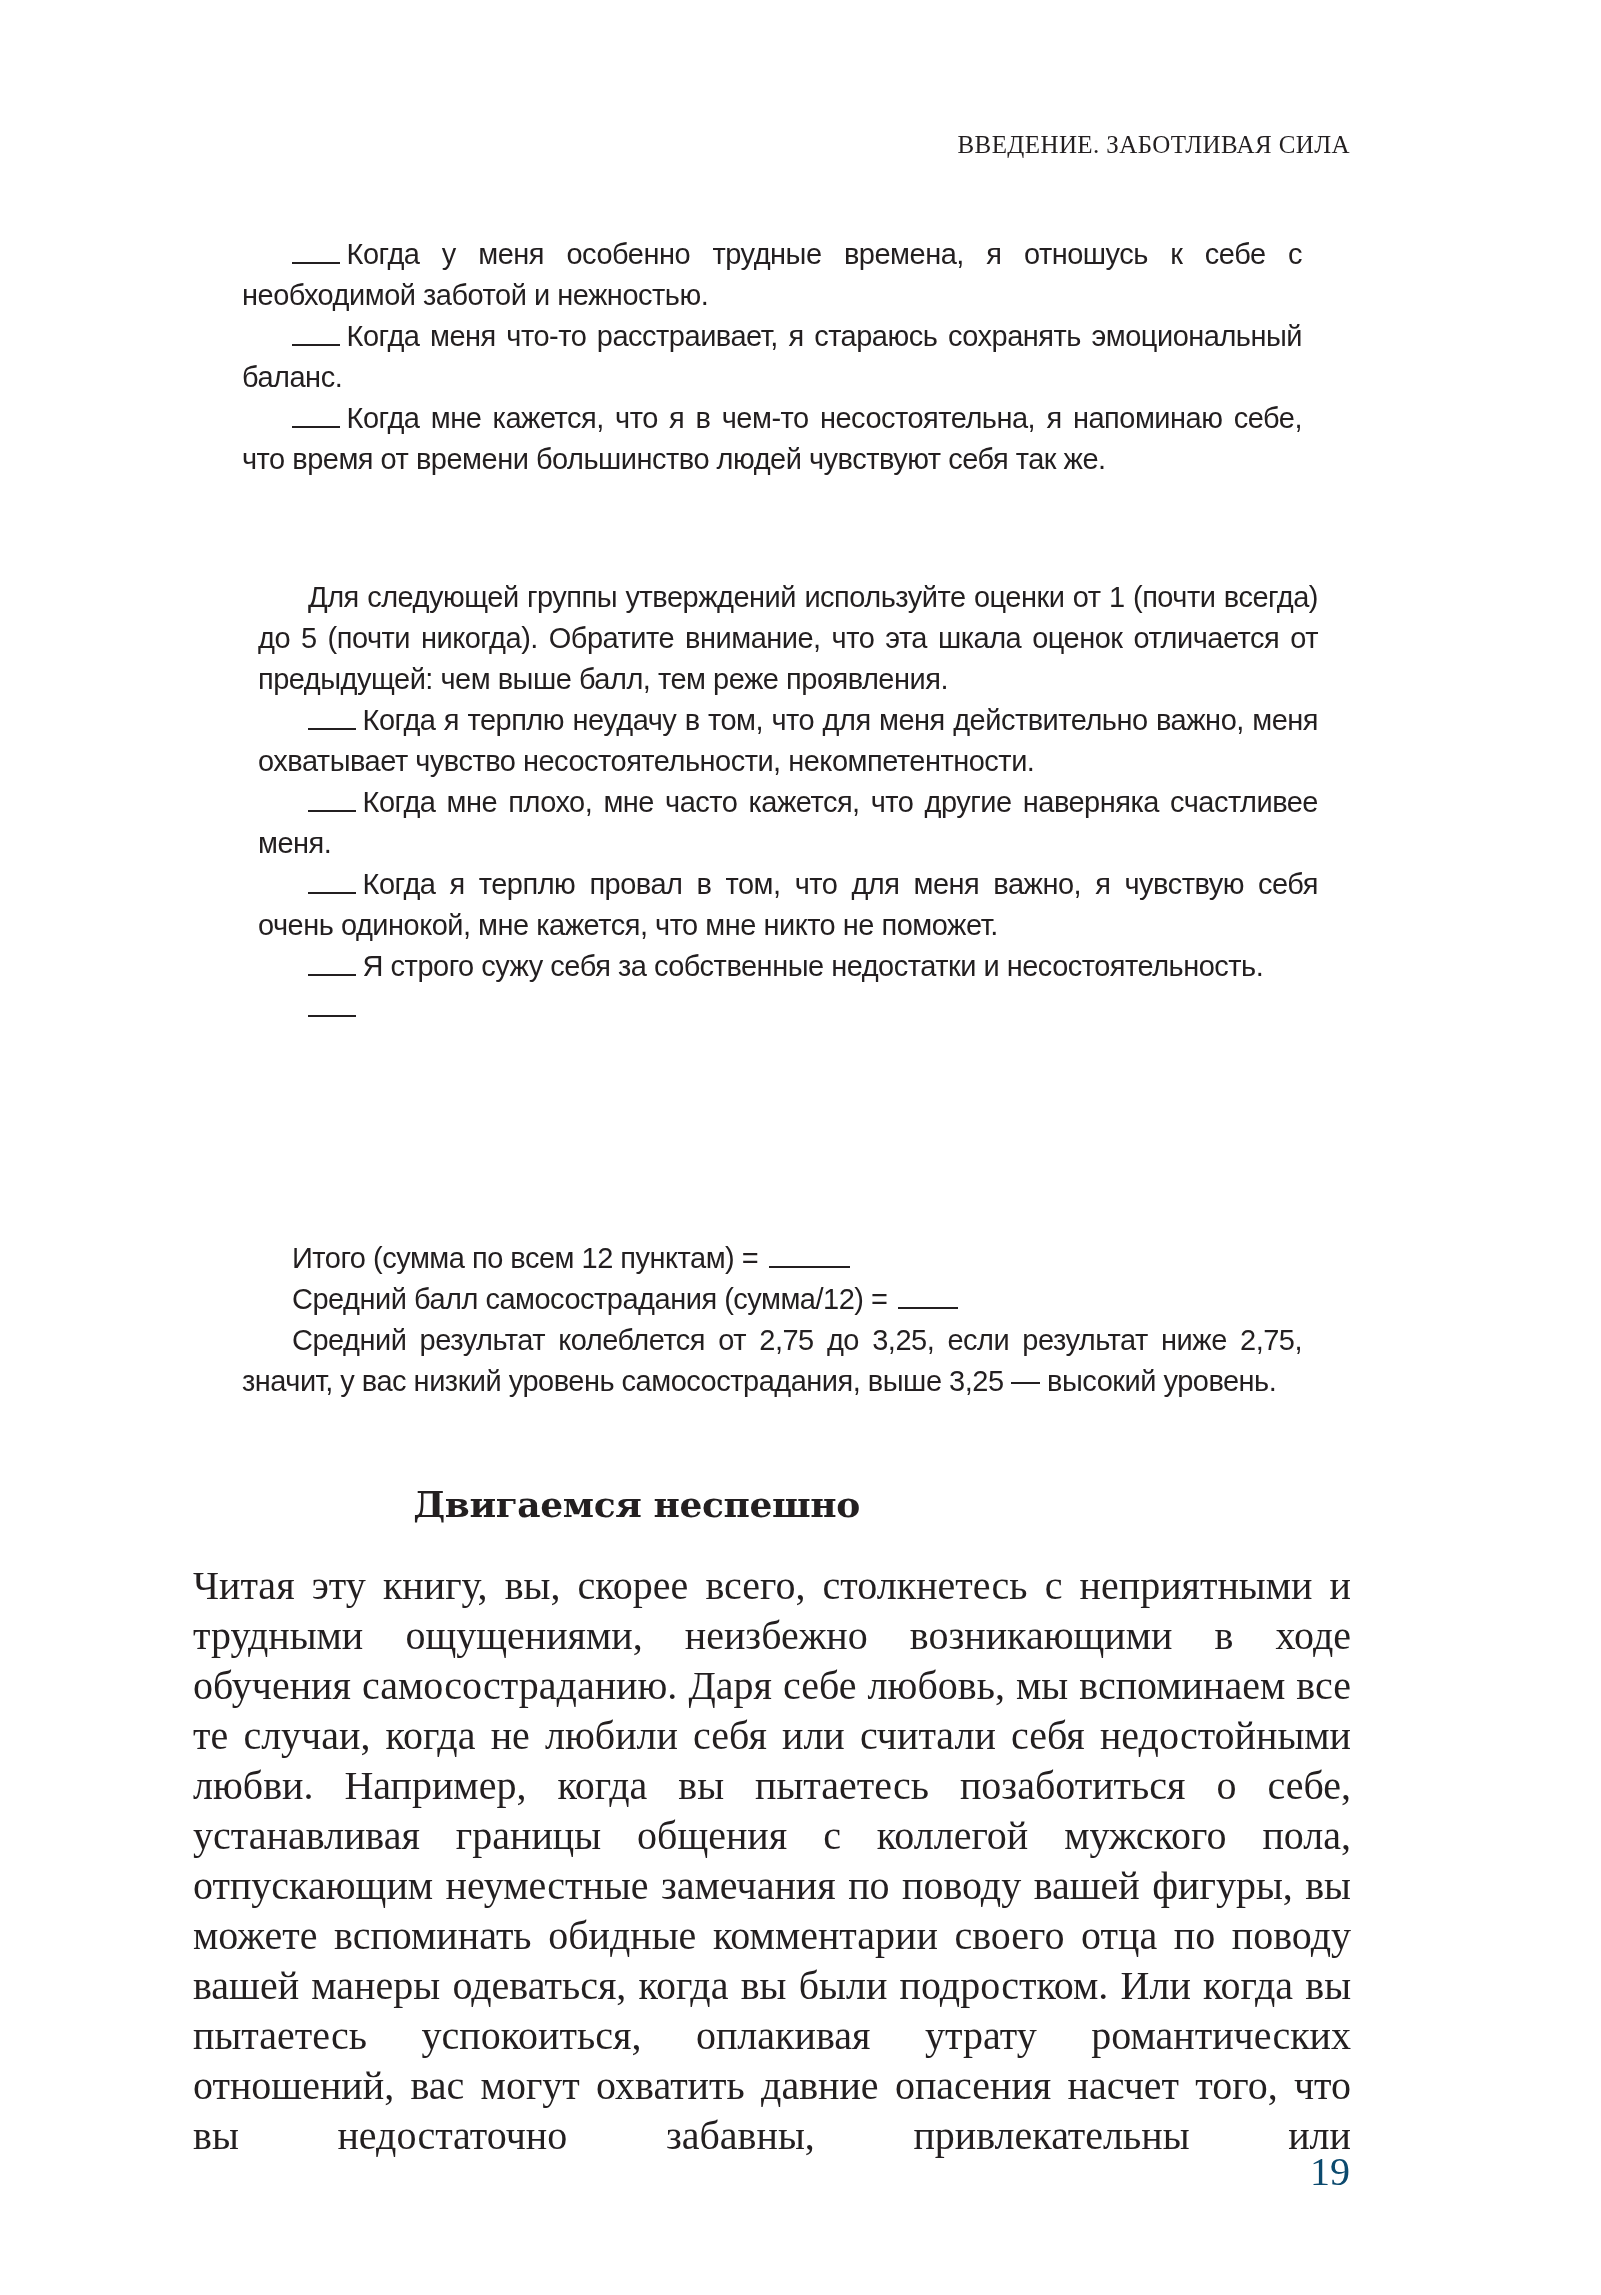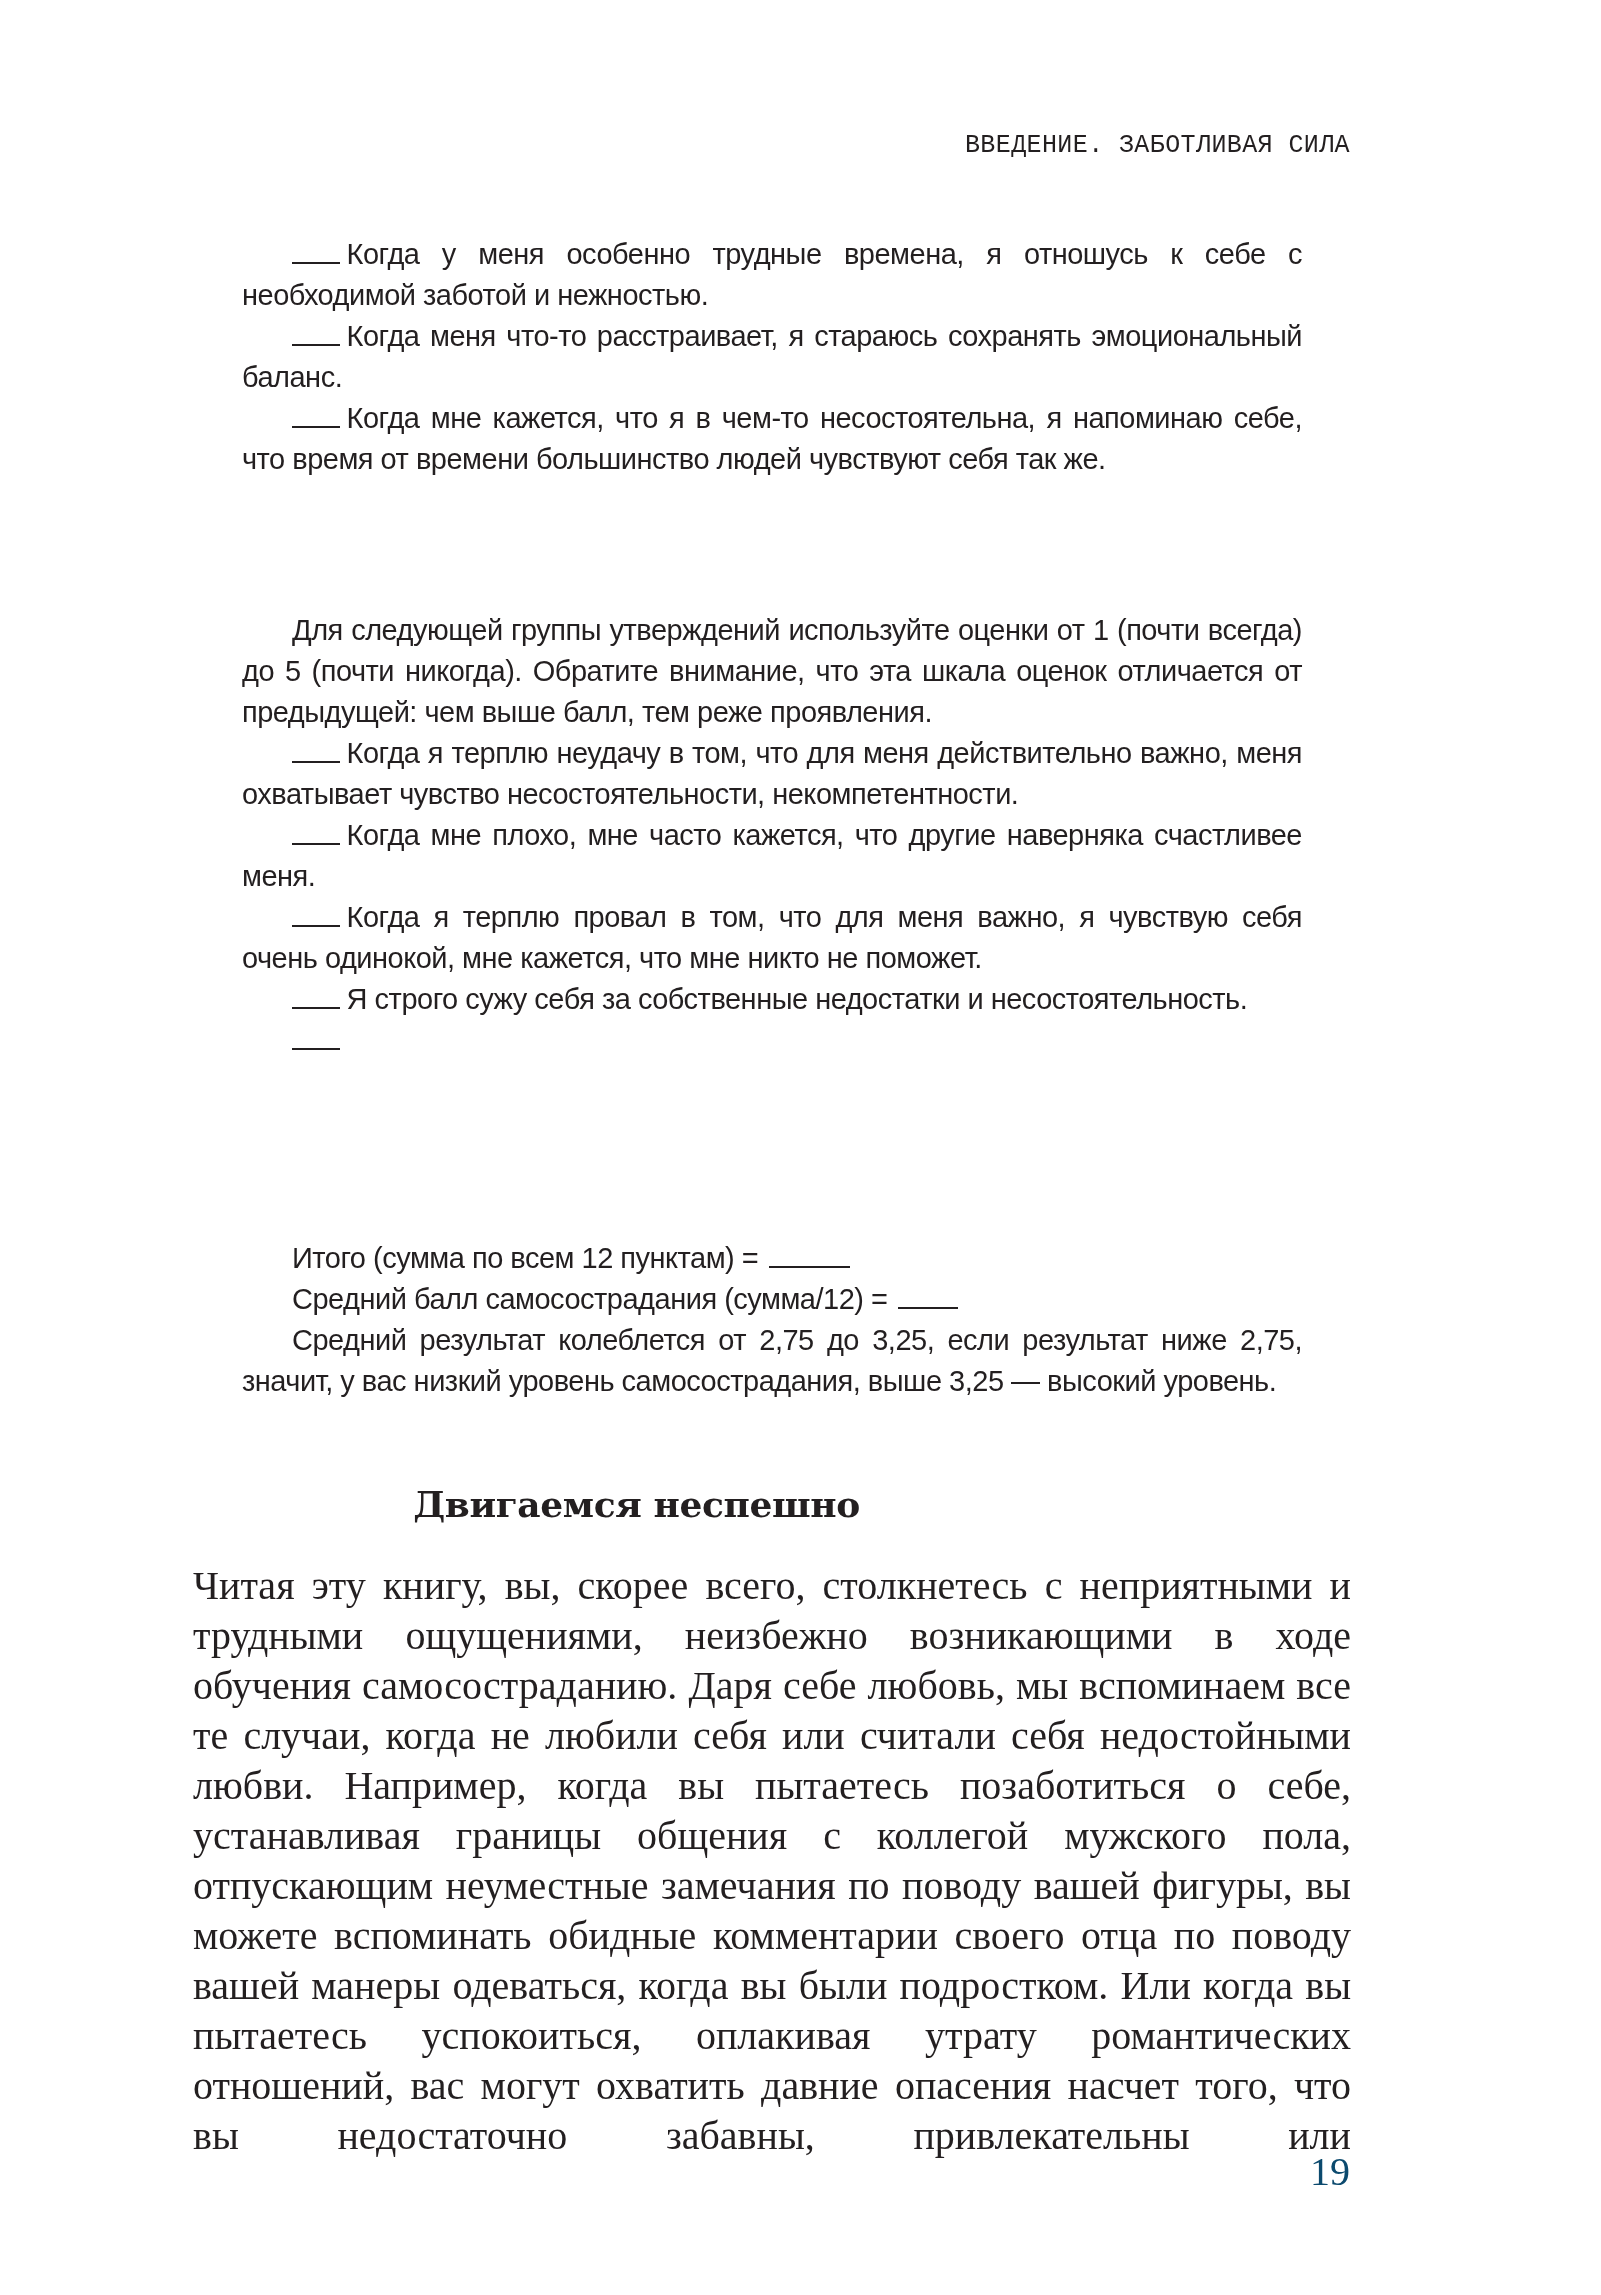--- a/index.html
+++ b/index.html
@@ -1,32 +1,32 @@
 <!DOCTYPE html>
 <html style="font-size:13.2px"><head>
 <meta charset="utf-8">
 <style>
   html, body { margin: 0; padding: 0; background: #ffffff; }
   body { width: 1602px; height: 2295px; position: relative; overflow: hidden; color: #1e1b1a; }
   .running-head {
     position: absolute; top: 131px; right: 252px;
-    font-family: Liberation Mono, monospace; font-size: 25px; letter-spacing: 0.4px;
+    font-family: Liberation Serif, serif; font-size: 25px; letter-spacing: 0.4px;
     color: #231f20;
   }
   .sans-block {
     position: absolute; left: 242px; width: 1060px;
     font-family: "Liberation Sans", sans-serif; font-size: 29px; line-height: 41px;
     color: #231f20; letter-spacing: -0.5px;
   }
   .sans-block p { margin: 0; text-align: justify; text-indent: 50px; }
   .blank { display: inline-block; width: 48px; border-bottom: 2.1px solid #231f20; height: 0; vertical-align: baseline; margin-right: 6.6px; }
   .blank-long { display: inline-block; width: 81px; border-bottom: 2.1px solid #231f20; vertical-align: baseline; margin-left: 3.3px; }
   .blank-med { display: inline-block; width: 60px; border-bottom: 2.1px solid #231f20; vertical-align: baseline; margin-left: 3.3px; }
   #block1 { top: 234px; }
-  #block2 { top: 610px; }
+  #block2 { top: 577px; margin-left: 16px; }
   #block3 { top: 1238px; }
   .section-title {
     position: absolute; top: 1483px; left: 0; width: 1273px; text-align: center;
     font-family: "DejaVu Serif", serif; font-weight: bold; font-size: 36px;
     color: #231f20; letter-spacing: -0.4px;
   }
   .body-text {
     position: absolute; top: 1561px; left: 193px; width: 1158px;
     font-family: "Liberation Serif", serif; font-size: 40px; line-height: 50px;
     color: #231f20; text-align: justify; text-align-last: justify;

